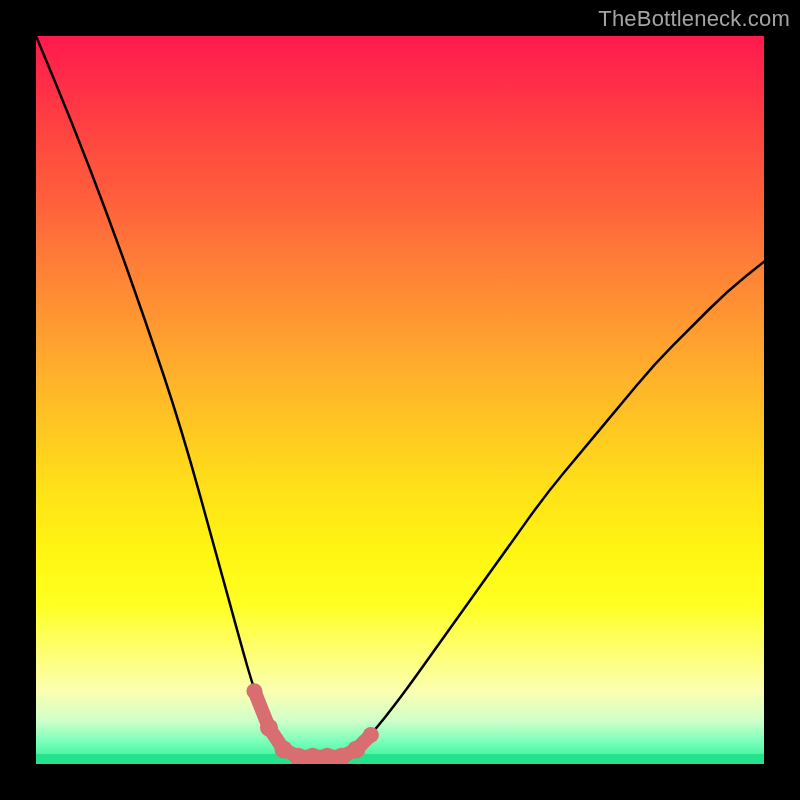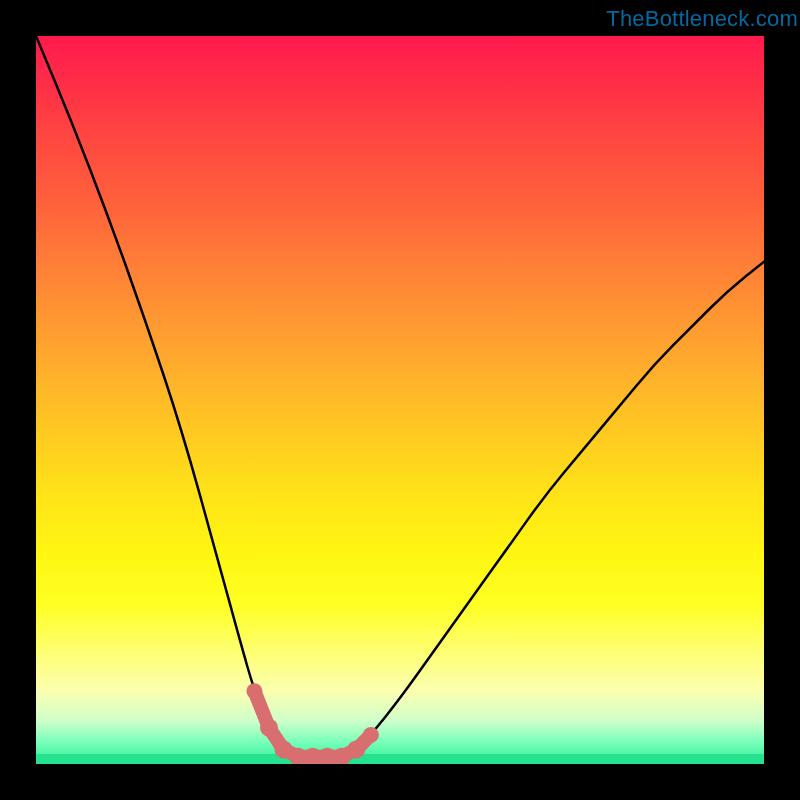--- a/index.html
+++ b/index.html
@@ -57,22 +57,22 @@
     position: absolute;
     left: 0;
     bottom: 0;
     width: 100%;
     height: 10px;
     background: #24e28e;
   }
   .watermark {
     position: absolute;
     top: 6px;
-    right: 2px;
-    color: #0369a1;
+    right: 10px;
+    color: #a3a3a3;
     font-size: 22px;
     letter-spacing: 0.2px;
     font-weight: 500;
     user-select: none;
   }
   svg {
     position: absolute;
     left: 0;
     top: 0;
   }

